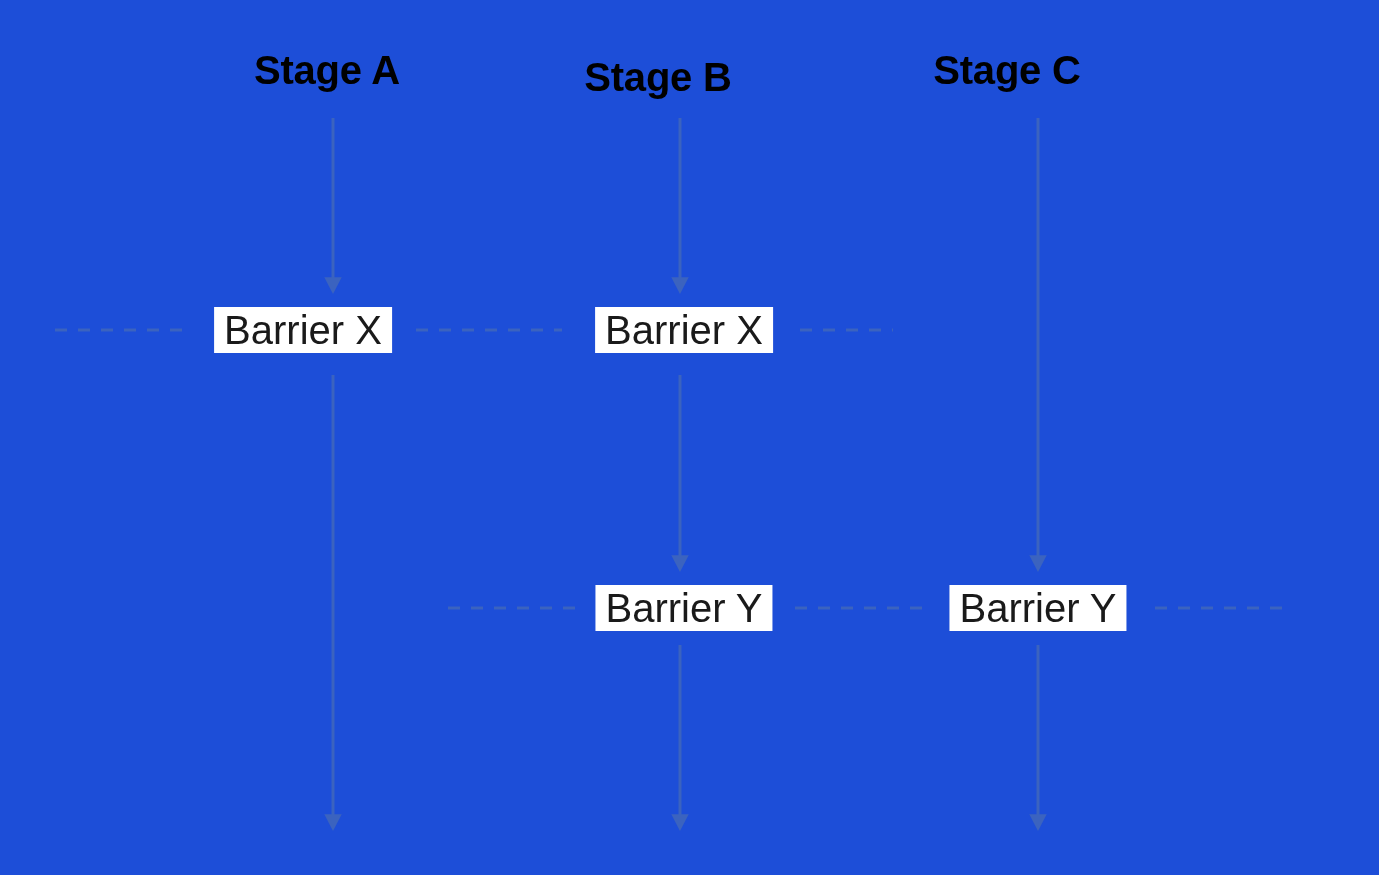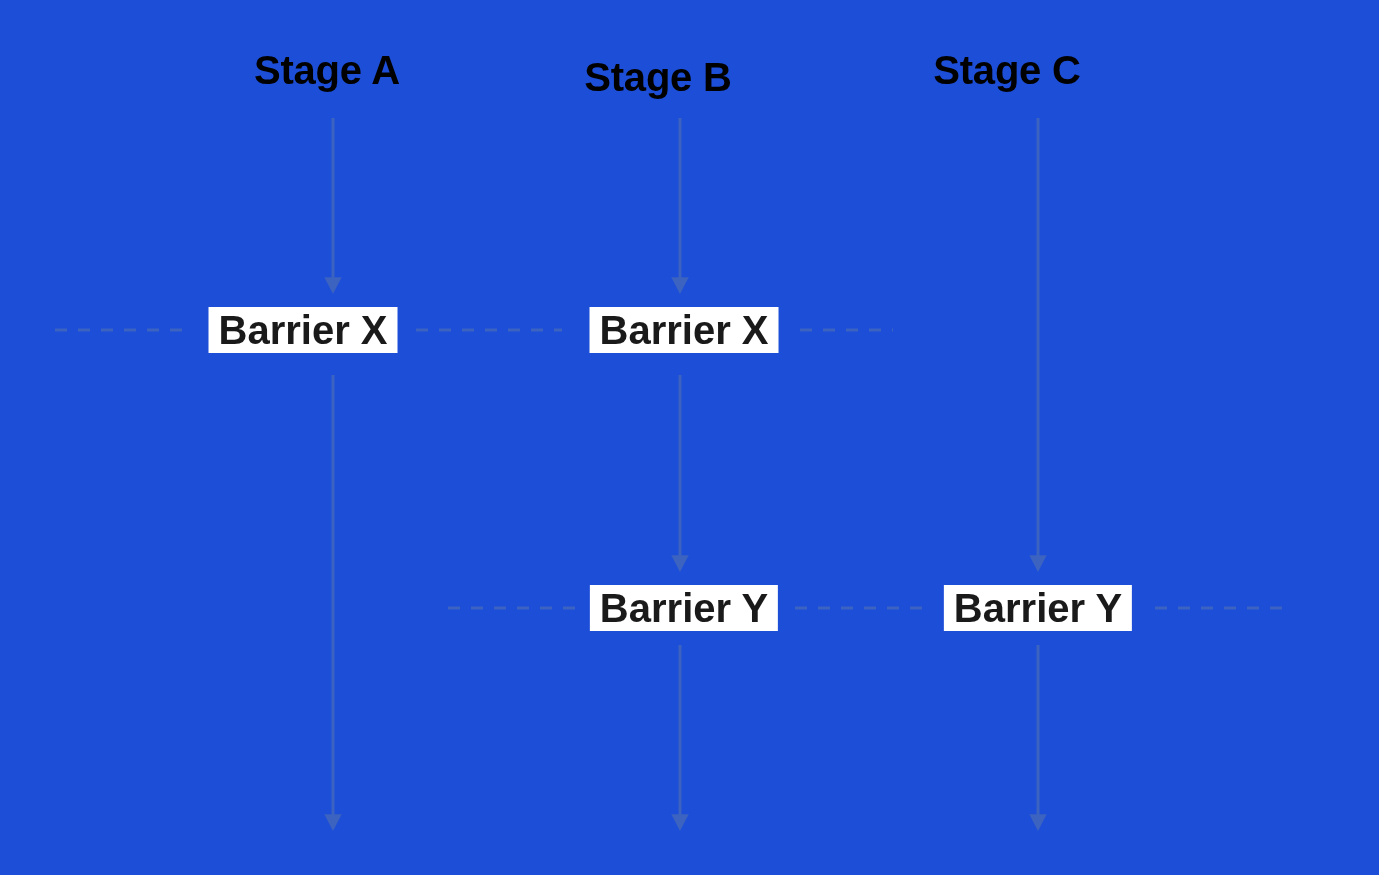--- a/index.html
+++ b/index.html
@@ -32,21 +32,21 @@
     font-size: 40px;
     line-height: 46px;
     color: #000000;
     white-space: nowrap;
     transform: translateX(-50%);
     letter-spacing: -0.2px;
   }
   .barrier-label {
     position: absolute;
     font-family: "Liberation Sans", sans-serif;
-    font-weight: bold;
+    font-weight: normal;
     font-size: 40px;
     line-height: 46px;
     color: #1a1a1a;
     white-space: nowrap;
     transform: translate(-50%, -50%);
     background: #ffffff;
     padding: 0 10px;
   }
 </style>
 </head>

